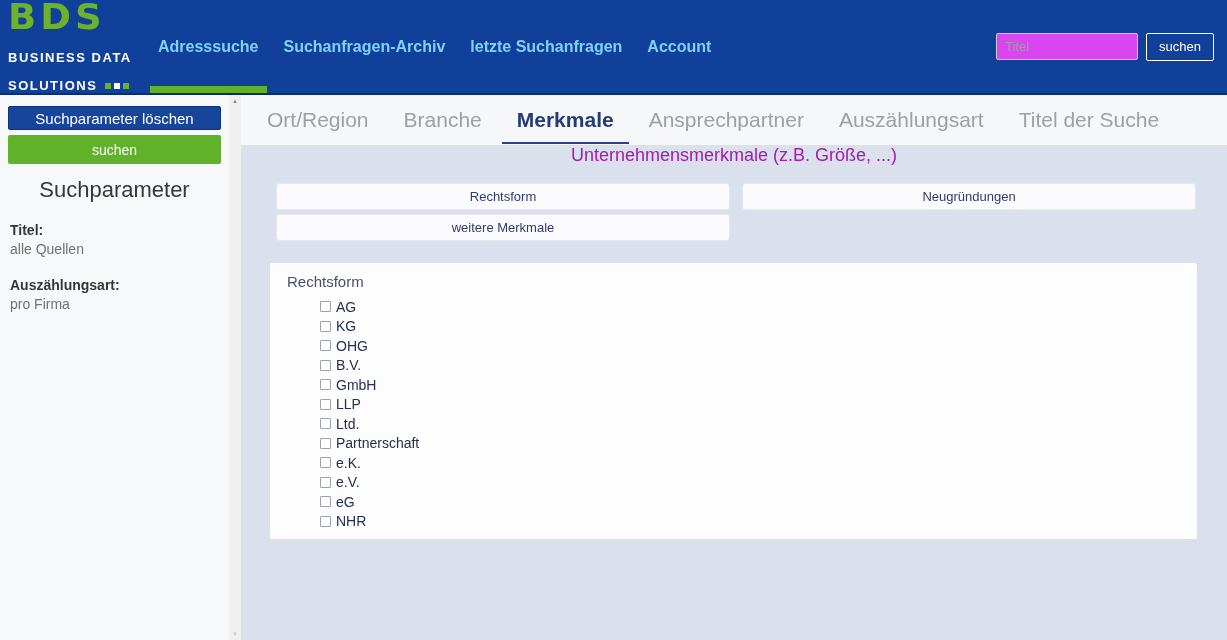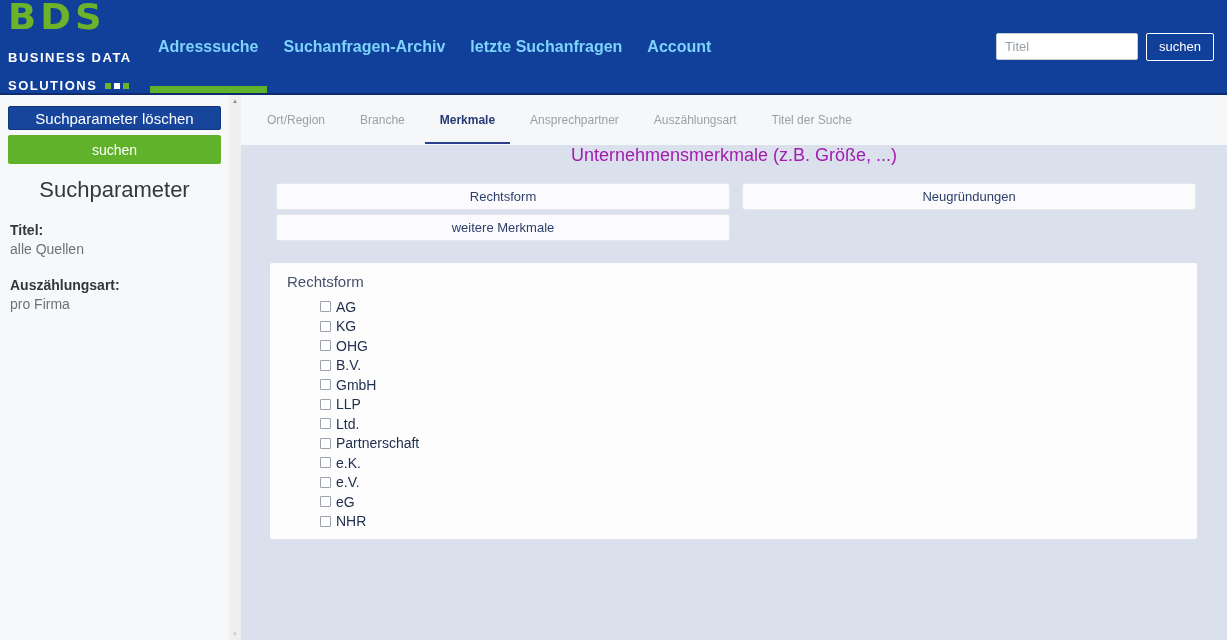--- a/index.html
+++ b/index.html
@@ -28,21 +28,21 @@
     position: relative; display: flex; align-items: center;
     padding: 0 12px; margin-right: 1px; color: #7dd3fc; font-size: 16px; font-weight: bold;
     cursor: pointer;
   }
   .nav li.active::after {
     content: ""; position: absolute; left: 4px; right: 4px; bottom: 0; height: 7px; background: #5fb22a;
   }
   .header-right { margin-left: auto; display: flex; align-items: center; gap: 8px; }
   .titel-input {
     width: 142px; height: 27px; border: 1px solid #c9cdd4; border-radius: 2px;
-    font-size: 13px; padding: 0 8px; color: #333; background: #ffffff; outline: none;
+    font-size: 13px; padding: 0 8px; color: #333; background: #d946ef; outline: none;
   }
   .titel-input::placeholder { color: #9aa0a8; }
   .header-suchen {
     height: 28px; padding: 0 12px; background: transparent; border: 1px solid #ffffff;
     border-radius: 2px; color: #ffffff; font-size: 13px; cursor: pointer;
     font-family: "Liberation Sans", sans-serif;
   }
 
   
   .page { display: flex; height: 545px; }
@@ -69,21 +69,21 @@
   .scroll-arrow { color: #8a8a8a; font-size: 6px; line-height: 6px; }
   .scroll-arrow.down { opacity: 0.35; }
 
   
   .main { flex: 1 1 auto; background: #dbe1ec; display: flex; flex-direction: column; }
   .tabbar {
     height: 50px; background: #f6f7f9; display: flex; align-items: center;
     padding-left: 24px; flex: 0 0 auto;
   }
   .tab { position: relative; height: 60px; display: flex; align-items: center; padding: 0 2px; margin-right: 31px;
-        color: #9ba1a8; font-size: 12px; cursor: pointer; }
+        color: #9ba1a8; font-size: 21px; cursor: pointer; }
   .tab.active { color: #253a76; font-weight: bold; }
   .tab.active::after {
     content: ""; position: absolute; left: -13px; right: -13px; bottom: 6px; height: 2px; background: #2b3f8d;
   }
 
   .content-heading { text-align: center; color: #a21caf; font-size: 18px; font-weight: normal; }
 
   .feature-grid {
     margin: 17px 31px 0 35px; display: grid; grid-template-columns: 1fr 1fr;
     column-gap: 12px; row-gap: 4px;

